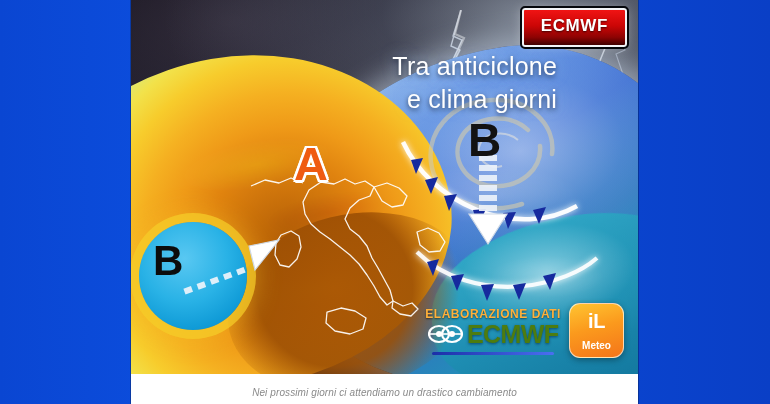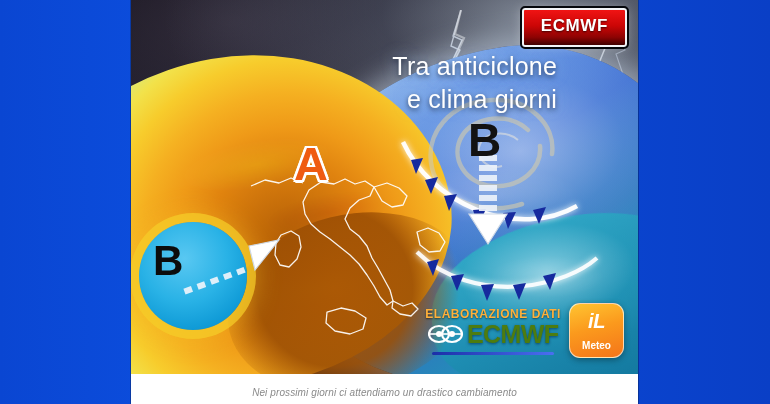--- a/index.html
+++ b/index.html
@@ -161,21 +161,21 @@
   }
   .ilmeteo{
     width:53px;height:53px;border-radius:11px;
     background:linear-gradient(165deg,#ffc431 0%, #fb9a1d 45%, #f4751a 100%);
     border:1px solid rgba(255,255,255,.65);
     display:flex;flex-direction:column;align-items:center;justify-content:center;
     box-shadow:0 2px 6px rgba(0,0,0,.35);
   }
   .ilmeteo-il{
     color:#ffffff;font-size:20px;font-weight:700;line-height:1;
-    font-style:italic;letter-spacing:-.5px;margin-bottom:10px;
+    letter-spacing:-.5px;margin-bottom:10px;
   }
   .ilmeteo-word{color:#ffffff;font-size:10px;font-weight:700;line-height:1;}
   
   .caption{
     position:absolute;left:0;bottom:0;width:507px;height:24px;
     background:#ffffff;display:flex;align-items:center;justify-content:center;
   }
   .caption span{
     color:#8a8a8a;font-size:10px;font-style:italic;letter-spacing:.1px;
   }

